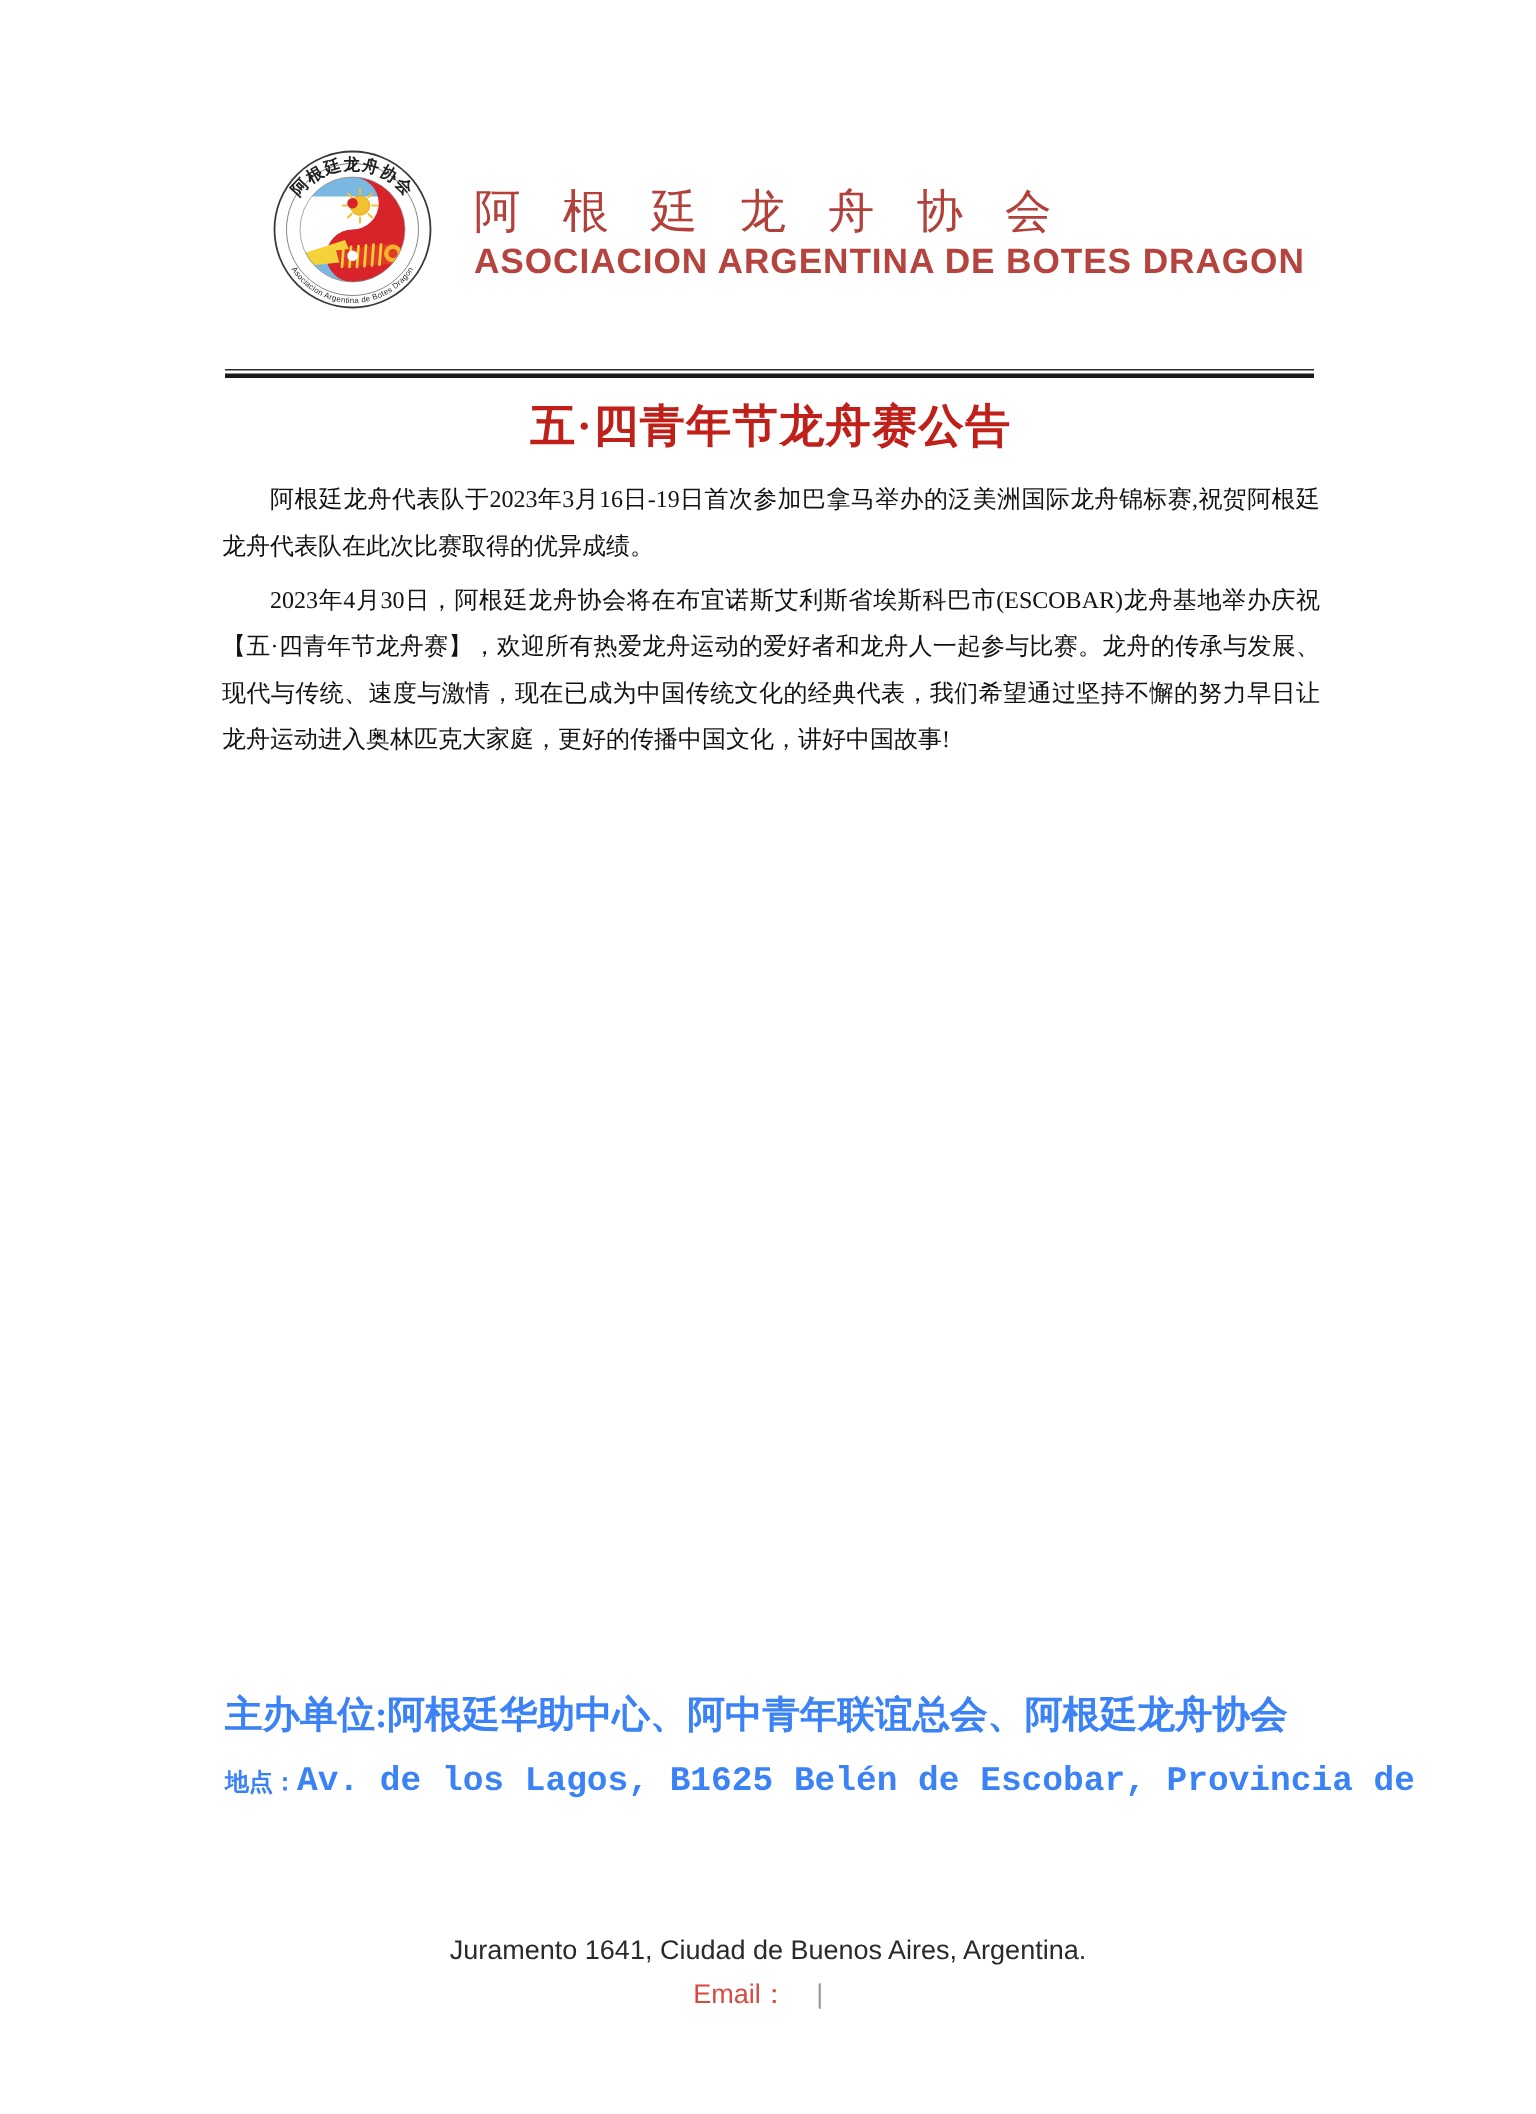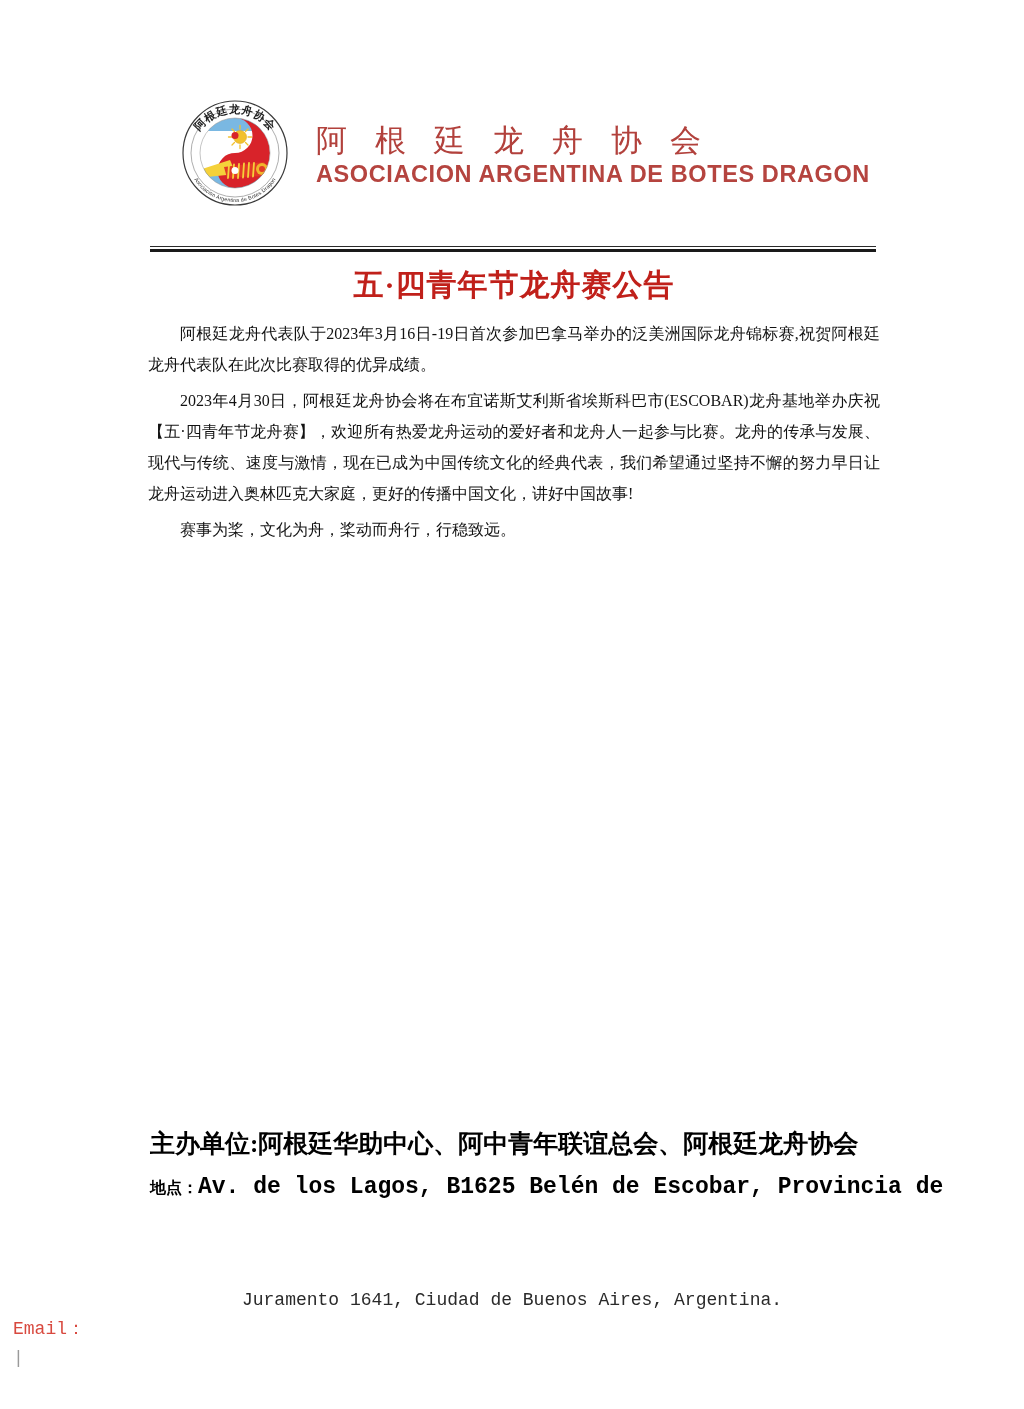--- a/index.html
+++ b/index.html
@@ -131,56 +131,55 @@
     left: 150px;
     top: 1121px;
     width: 740px;
     color: #d02a1e;
   }
   .detail-line {
     font-family: "Liberation Serif", "DejaVu Serif", serif;
     font-size: 25px;
     font-weight: bold;
     line-height: 1.82;
-    color: #000000;
+    color: #3b82f6;
     white-space: nowrap;
   }
   .detail-line.mono {
     font-family: "Liberation Mono", "DejaVu Sans Mono", monospace;
     font-size: 23px;
     letter-spacing: 0px;
   }
   .detail-line.mono .cn-label {
     font-family: "Liberation Serif", "DejaVu Serif", serif;
     font-size: 16px;
   }
 
   
   .footer {
     position: absolute;
     left: 0;
     top: 1286px;
     width: 1024px;
     text-align: center;
-    font-family: Liberation Mono, monospace;
+    font-family: Liberation Sans, sans-serif;
   }
   .footer-address {
     font-size: 18px;
     color: #2a2a2a;
     line-height: 1.6;
   }
   .footer-emails {
     font-size: 18px;
     color: #2a2a2a;
     line-height: 1.6;
     display: flex;
     justify-content: center;
     align-items: baseline;
     gap: 0;
-    flex-direction: column;
   }
   .footer-emails .email-label {
     color: #d8493f;
     margin-right: 6px;
   }
   .footer-emails .sep {
     color: #9a9a9a;
     margin: 0 13px;
     font-weight: 300;
   }
@@ -266,21 +265,20 @@
     <div class="rule-thin"></div>
     <div class="rule-gap"></div>
     <div class="rule-thick"></div>
   </div>
 
   <div class="content">
     <h1 class="doc-title">五·四青年节龙舟赛公告</h1>
 
     <p class="para">阿根廷龙舟代表队于2023年3月16日-19日首次参加巴拿马举办的泛美洲国际龙舟锦标赛,祝贺阿根廷龙舟代表队在此次比赛取得的优异成绩。</p>
     <p class="para">2023年4月30日，阿根廷龙舟协会将在布宜诺斯艾利斯省埃斯科巴市(ESCOBAR)龙舟基地举办庆祝【五·四青年节龙舟赛】，欢迎所有热爱龙舟运动的爱好者和龙舟人一起参与比赛。龙舟的传承与发展、现代与传统、速度与激情，现在已成为中国传统文化的经典代表，我们希望通过坚持不懈的努力早日让龙舟运动进入奥林匹克大家庭，更好的传播中国文化，讲好中国故事!</p>
-    <p class="para last">赛事为桨，文化为舟，桨动而舟行，行稳致远。</p>
   </div>
 
   <div class="details">
     <div class="detail-line">主办单位:阿根廷华助中心、阿中青年联谊总会、阿根廷龙舟协会</div>
     <div class="detail-line mono"><span class="cn-label">地点：</span><span>Av. de los Lagos, B1625 Belén de Escobar, Provincia de</span></div>
   </div>
 
   <div class="footer">
     <div class="footer-address">Juramento 1641, Ciudad de Buenos Aires, Argentina.</div>
     <div class="footer-emails">

